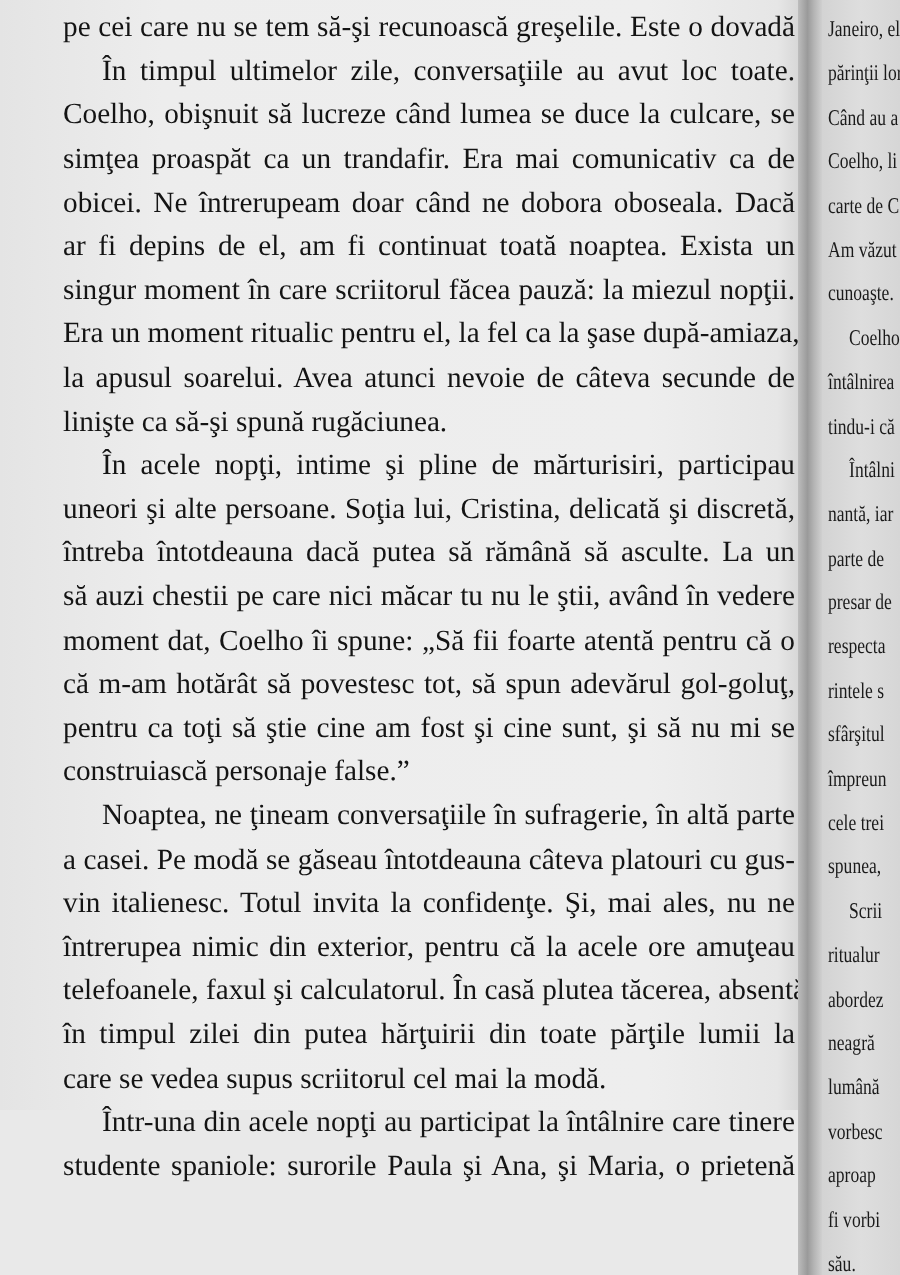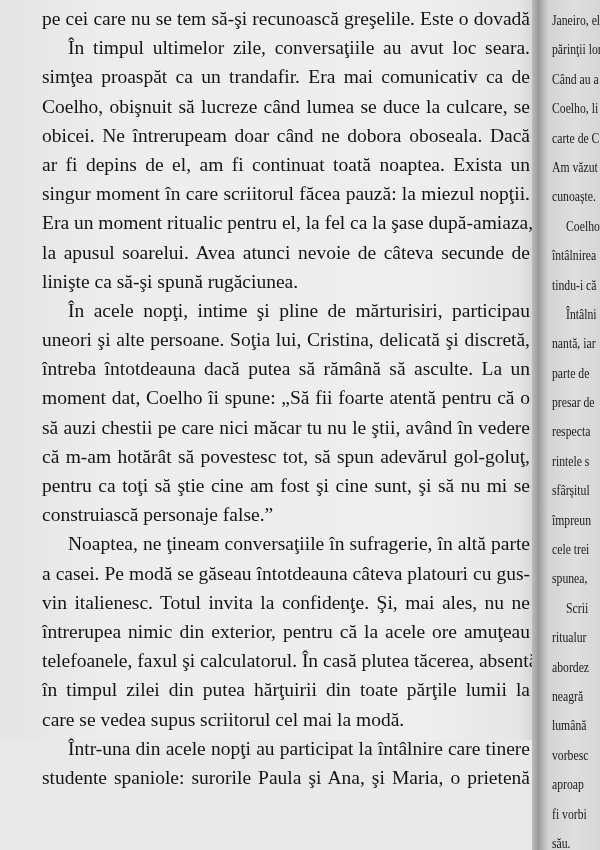--- a/index.html
+++ b/index.html
@@ -39,34 +39,34 @@
   }
   .rline { display:block; white-space:nowrap; height:29.4px; }
   .rline.indent { padding-left:18px; }
 </style>
 </head>
 <body>
 
 <div class="page-left">
   <div class="text-left" id="left-text">
       <span class="line">pe cei care nu se tem să-şi recunoască greşelile. Este o dovadă</span>
-      <span class="line indent">În timpul ultimelor zile, conversaţiile au avut loc seara.</span>
+      <span class="line indent">În timpul ultimelor zile, conversaţiile au avut loc toate.</span>
+      <span class="line">Coelho, obişnuit să lucreze când lumea se duce la culcare, se</span>
       <span class="line">simţea proaspăt ca un trandafir. Era mai comunicativ ca de</span>
-      <span class="line">Coelho, obişnuit să lucreze când lumea se duce la culcare, se</span>
       <span class="line">obicei. Ne întrerupeam doar când ne dobora oboseala. Dacă</span>
       <span class="line">ar fi depins de el, am fi continuat toată noaptea. Exista un</span>
       <span class="line">singur moment în care scriitorul făcea pauză: la miezul nopţii.</span>
       <span class="line">Era un moment ritualic pentru el, la fel ca la şase după-amiaza,</span>
       <span class="line">la apusul soarelui. Avea atunci nevoie de câteva secunde de</span>
       <span class="line last">linişte ca să-şi spună rugăciunea.</span>
       <span class="line indent">În acele nopţi, intime şi pline de mărturisiri, participau</span>
       <span class="line">uneori şi alte persoane. Soţia lui, Cristina, delicată şi discretă,</span>
       <span class="line">întreba întotdeauna dacă putea să rămână să asculte. La un</span>
+      <span class="line">să auzi chestii pe care nici măcar tu nu le ştii, având în vedere</span>
       <span class="line">moment dat, Coelho îi spune: „Să fii foarte atentă pentru că o</span>
-      <span class="line">să auzi chestii pe care nici măcar tu nu le ştii, având în vedere</span>
       <span class="line">că m-am hotărât să povestesc tot, să spun adevărul gol-goluţ,</span>
       <span class="line">pentru ca toţi să ştie cine am fost şi cine sunt, şi să nu mi se</span>
       <span class="line last">construiască personaje false.”</span>
       <span class="line indent">Noaptea, ne ţineam conversaţiile în sufragerie, în altă parte</span>
       <span class="line">a casei. Pe modă se găseau întotdeauna câteva platouri cu gus-</span>
       <span class="line">vin italienesc. Totul invita la confidenţe. Şi, mai ales, nu ne</span>
       <span class="line">întrerupea nimic din exterior, pentru că la acele ore amuţeau</span>
       <span class="line">telefoanele, faxul şi calculatorul. În casă plutea tăcerea, absentă</span>
       <span class="line">în timpul zilei din putea hărţuirii din toate părţile lumii la</span>
       <span class="line last">care se vedea supus scriitorul cel mai la modă.</span>

